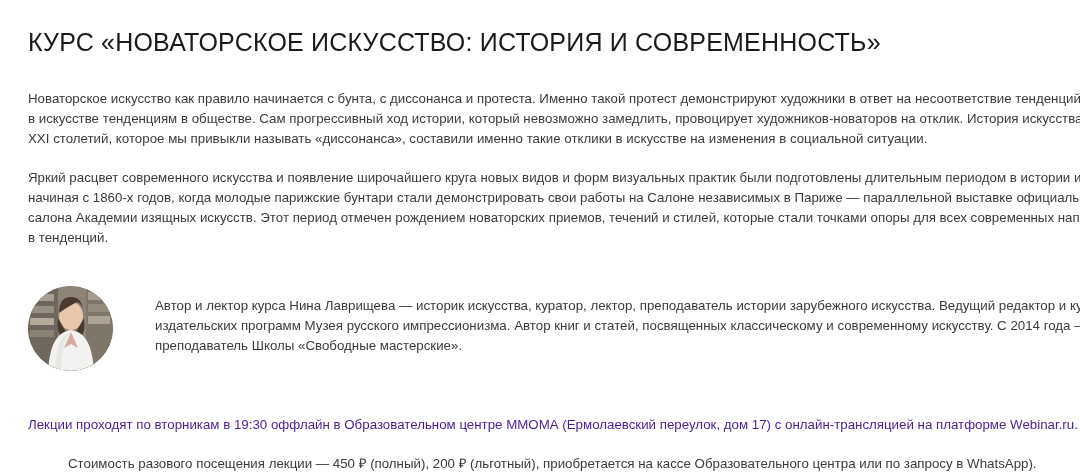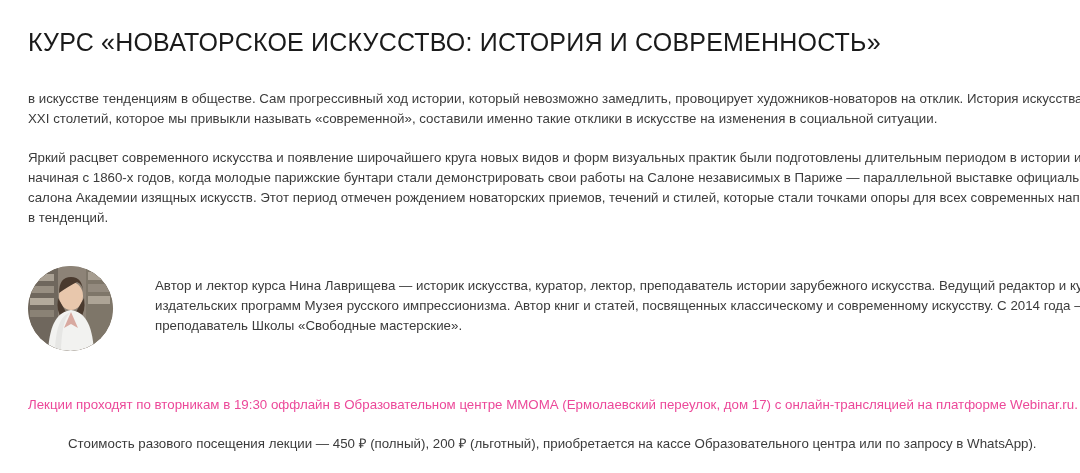--- a/index.html
+++ b/index.html
@@ -67,42 +67,43 @@
     color: #3b3b3b;
     white-space: nowrap;
     padding-top: 10px;
   }
   .footer-block {
     margin-top: 44px;
   }
   .footer-line-1 {
     font-size: 13.3px;
     line-height: 20px;
-    color: #ec4899;
+    color: #4c1d95;
     white-space: nowrap;
   }
   .footer-line-2 {
     font-size: 13.3px;
     line-height: 20px;
     color: #3b3b3b;
     white-space: nowrap;
     margin-top: 19px;
     margin-left: 40px;
   }
 </style>
 </head>
 <body>
 
 <div class="page">
 
   <h1 class="page-title">КУРС «НОВАТОРСКОЕ ИСКУССТВО: ИСТОРИЯ И СОВРЕМЕННОСТЬ»</h1>
 
   <div class="body-text para-1">
+    <div>Новаторское искусство как правило начинается с бунта, с диссонанса и протеста. Именно такой протест демонстрируют художники в ответ на несоответствие тенденций</div>
     <div>в искусстве тенденциям в обществе. Сам прогрессивный ход истории, который невозможно замедлить, провоцирует художников-новаторов на отклик. История искусства XX</div>
-    <div>XXI столетий, которое мы привыкли называть «современной», составили именно такие отклики в искусстве на изменения в социальной ситуации.</div>
+    <div>XXI столетий, которое мы привыкли называть «диссонанса», составили именно такие отклики в искусстве на изменения в социальной ситуации.</div>
   </div>
 
   <div class="body-text para-2">
     <div>Яркий расцвет современного искусства и появление широчайшего круга новых видов и форм визуальных практик были подготовлены длительным периодом в истории искус</div>
     <div>начиная с 1860-х годов, когда молодые парижские бунтари стали демонстрировать свои работы на Салоне независимых в Париже — параллельной выставке официального</div>
     <div>салона Академии изящных искусств. Этот период отмечен рождением новаторских приемов, течений и стилей, которые стали точками опоры для всех современных направл</div>
     <div>в тенденций.</div>
   </div>
 
   <div class="author-block">

